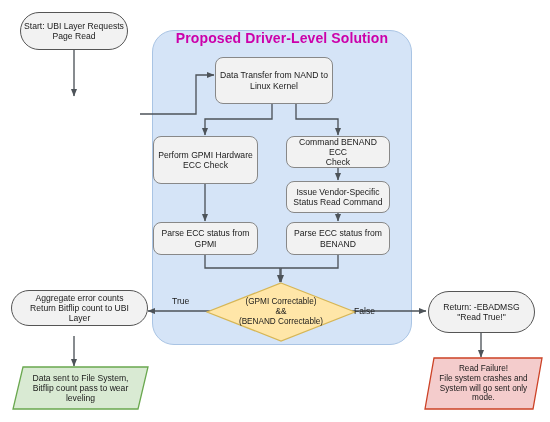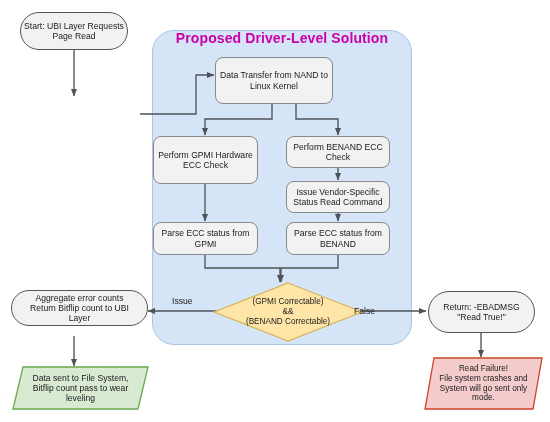--- a/index.html
+++ b/index.html
@@ -181,50 +181,50 @@
     <span class="txt">Data Transfer from NAND to
 Linux Kernel</span>
   </div>
 
   <div class="node process fs9" style="left:153px; top:136px; width:105px; height:48px;">
     <span class="txt">Perform GPMI Hardware
 ECC Check</span>
   </div>
 
   <div class="node process fs9" style="left:286px; top:136px; width:104px; height:32px;">
-    <span class="txt">Perform BENAND ECC
+    <span class="txt">Command BENAND ECC
 Check</span>
   </div>
 
   <div class="node process fs9" style="left:286px; top:181px; width:104px; height:32px;">
     <span class="txt">Issue Vendor-Specific
 Status Read Command</span>
   </div>
 
   <div class="node process fs9" style="left:153px; top:222px; width:105px; height:33px;">
     <span class="txt">Parse ECC status from
 GPMI</span>
   </div>
 
   <div class="node process fs9" style="left:286px; top:222px; width:104px; height:33px;">
     <span class="txt">Parse ECC status from
 BENAND</span>
   </div>
 
-  <div class="diamond-wrap" style="left:213px; top:282px; width:150px; height:60px;">
+  <div class="diamond-wrap" style="left:206px; top:282px; width:150px; height:60px;">
     <svg width="150" height="60" viewBox="0 0 150 60" xmlns="http://www.w3.org/2000/svg">
       <polygon points="75,1 149,30 75,59 1,30" fill="#ffe6a8" stroke="#d6b656" stroke-width="1.3"></polygon>
     </svg>
     <div class="diamond-label fs85">(GPMI Correctable)
 &amp;&amp;
 (BENAND Correctable)</div>
   </div>
 
   <div class="edge-label fs9" style="left:172px; top:296px;">
-    <span>Issue</span>
+    <span>True</span>
   </div>
 
   <div class="edge-label fs9" style="left:354px; top:306px;">
     <span>False</span>
   </div>
 
   <div class="node terminator fs9" style="left:11px; top:290px; width:137px; height:36px;">
     <span class="txt">Aggregate error counts
 Return Bitflip count to UBI
 Layer</span>

